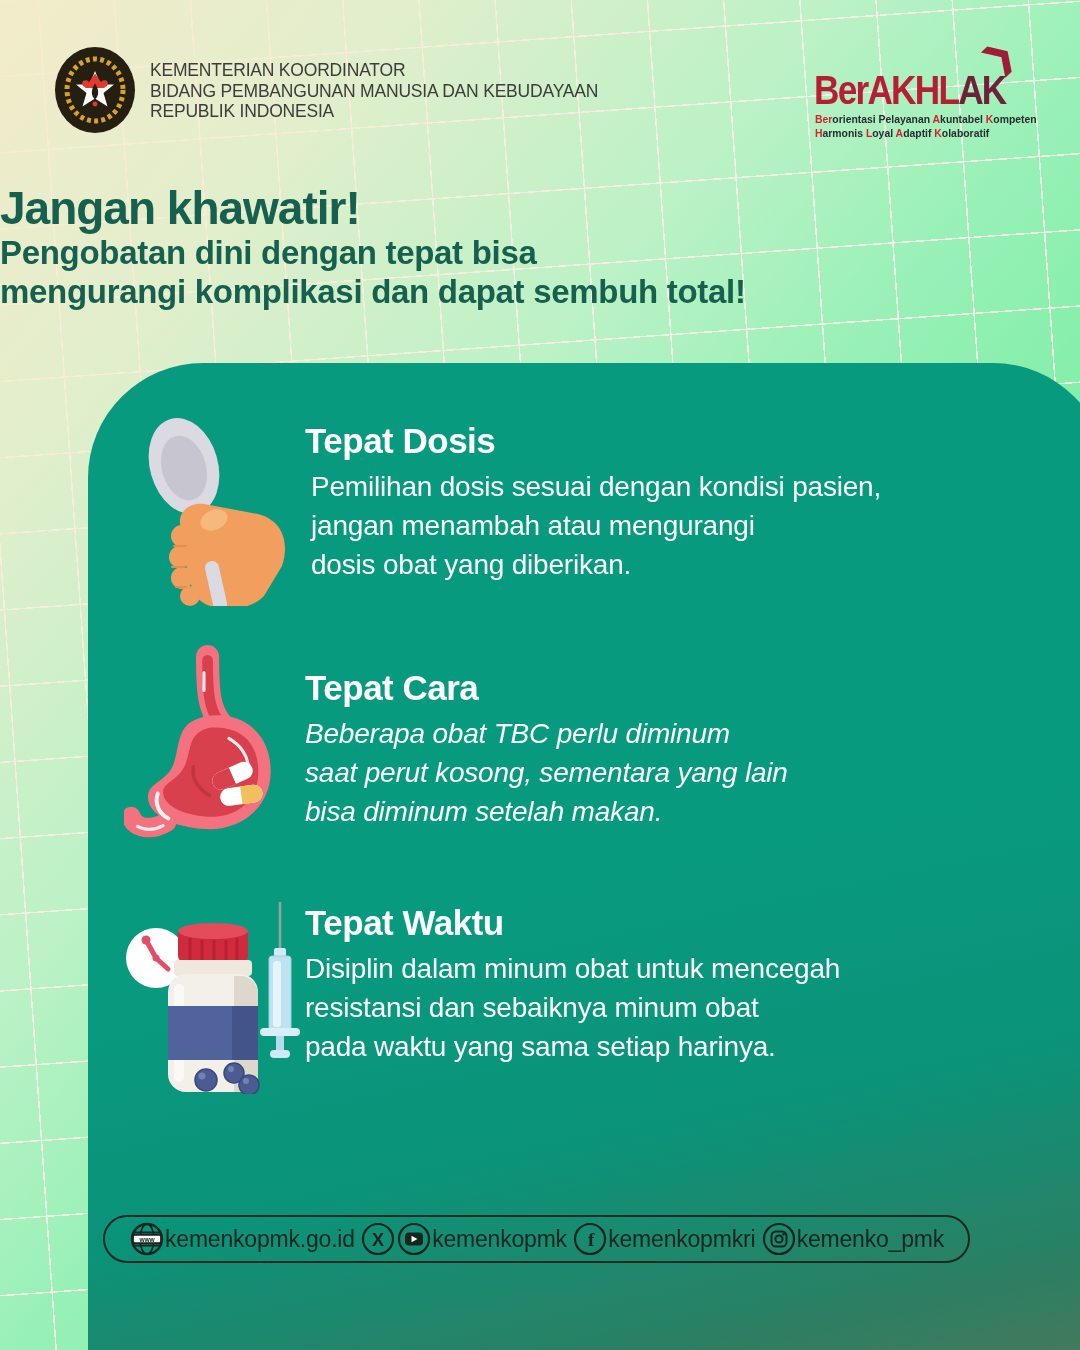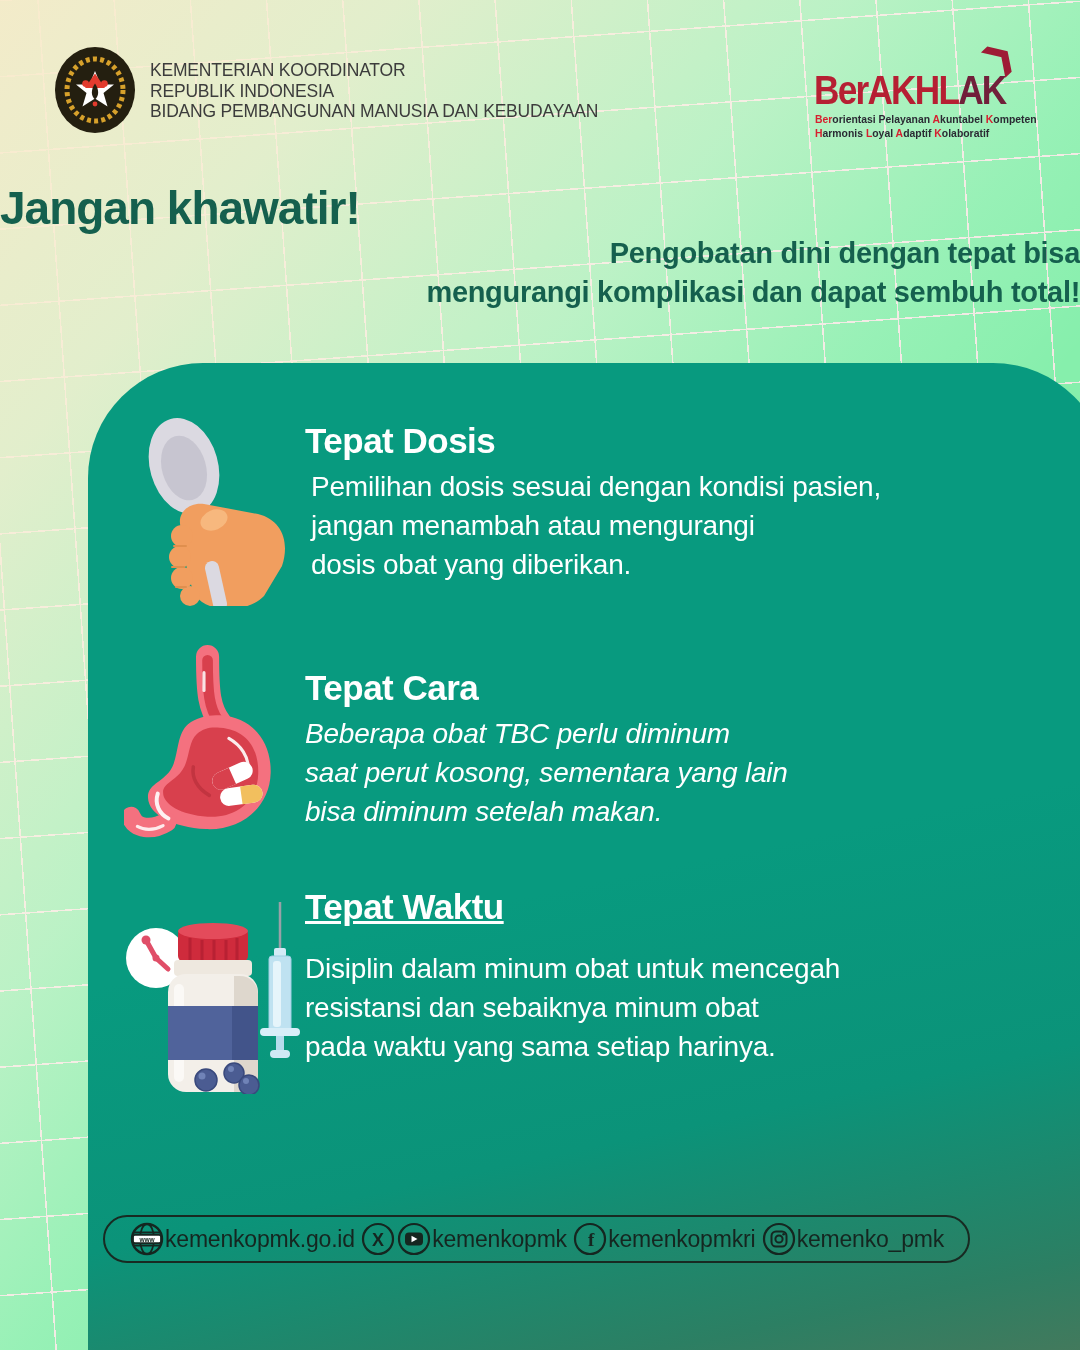--- a/index.html
+++ b/index.html
@@ -28,22 +28,22 @@
   .ba-word .w1{color:#b61f33;}
   .ba-word .w2{color:#71203a;}
   .ba-arrow{position:absolute;left:172px;top:-14px;font-size:34px;font-weight:bold;
     color:#9e1c35;transform:rotate(-44deg);}
   .ba-tagline{position:absolute;left:3px;top:62px;font-size:11.2px;font-weight:bold;
     line-height:14px;white-space:nowrap;transform:scaleX(.93);transform-origin:left;color:#2a2a33;}
   .ba-tagline .red{color:#d6202f;}
   
   .title{position:absolute;left:0;top:181px;width:1080px;
     font-size:46px;font-weight:800;letter-spacing:-1px;color:#15604e;}
-  .subtitle{position:absolute;left:0;top:234px;width:1080px;text-align:right;
-    font-size:29px;font-weight:600;letter-spacing:-0.3px;line-height:38.5px;
+  .subtitle{position:absolute;left:0;top:234px;width:1080px;text-align:left;
+    font-size:33px;font-weight:600;letter-spacing:-0.3px;line-height:38.5px;
     color:#15604e;white-space:pre-line;}
   
   .card{position:absolute;left:88px;top:363px;width:1012px;height:987px;
     border-radius:115px 115px 0 0;
     background:linear-gradient(168deg,#089a7f 52%,#0b9379 74%,#2c7f63 92%,#44795c 100%);padding-left:8px;}
   .section-title{position:absolute;color:#ffffff;font-size:35px;font-weight:800;
     letter-spacing:-0.5px;}
   .section-body{position:absolute;color:#ffffff;font-size:28px;font-weight:400;
     line-height:39px;letter-spacing:-0.2px;white-space:pre-line;}
   .icon-box{position:absolute;}
@@ -69,22 +69,22 @@
       <path d="M42,26 L47.5,39.5 L61,39.5 L50.5,48 L54.5,61.5 L42,53.5 L29.5,61.5 L33.5,48 L23,39.5 L36.5,39.5 Z" fill="#ffffff"></path>
       <path d="M42,28.5 L52,43 L32,43 Z" fill="#e23b2e"></path>
       <circle cx="32.6" cy="38.6" r="3.4" fill="#e23b2e"></circle>
       <circle cx="51.4" cy="38.6" r="3.4" fill="#e23b2e"></circle>
       <path d="M42,38.5 C46.2,44.5 46.2,51 42,54.5 C37.8,51 37.8,44.5 42,38.5 Z" fill="#241f10"></path>
       <circle cx="42" cy="59" r="2.4" fill="#e23b2e"></circle>
     </svg>
   </div>
   <div class="ministry">
     <div>KEMENTERIAN KOORDINATOR</div>
+    <div>BIDANG PEMBANGUNAN MANUSIA DAN KEBUDAYAAN</div>
     <div>REPUBLIK INDONESIA</div>
-    <div>BIDANG PEMBANGUNAN MANUSIA DAN KEBUDAYAAN</div>
   </div>
 
   <div class="berakhlak">
     <div class="ba-word"><span class="w1">BerAKHL</span><span class="w2">AK</span></div>
     <div class="ba-arrow">❯</div>
     <div class="ba-tagline">
       <div><span class="red">Ber</span><span>orientasi Pelayanan </span><span class="red">A</span><span>kuntabel </span><span class="red">K</span><span>ompeten</span></div>
       <div><span class="red">H</span><span>armonis </span><span class="red">L</span><span>oyal </span><span class="red">A</span><span>daptif </span><span class="red">K</span><span>olaboratif</span></div>
     </div>
   </div>
@@ -166,21 +166,21 @@
         <rect x="158" y="138" width="8" height="16" fill="#b5dcec"></rect>
         <rect x="152" y="152" width="20" height="8" rx="4" fill="#cfe9f5"></rect>
         <circle cx="88" cy="182" r="11" fill="#4b5c92" stroke="#39497c" stroke-width="1.5"></circle>
         <circle cx="116" cy="175" r="10" fill="#4b5c92" stroke="#39497c" stroke-width="1.5"></circle>
         <circle cx="131" cy="187" r="10" fill="#4b5c92" stroke="#39497c" stroke-width="1.5"></circle>
         <circle cx="84" cy="178" r="3.5" fill="#7083b7"></circle>
         <circle cx="113" cy="171" r="3" fill="#7083b7"></circle>
         <circle cx="128" cy="183" r="3" fill="#7083b7"></circle>
       </svg>
     </div>
-    <div class="section-title" style="left:217px;top:524px;text-decoration:underline;">Tepat Waktu</div>
+    <div class="section-title" style="left:217px;top:540px;">Tepat Waktu</div>
     <div class="section-body" style="left:217px;top:586px;">Disiplin dalam minum obat untuk mencegah
 resistansi dan sebaiknya minum obat
 pada waktu yang sama setiap harinya.</div>
 
     <div class="footer-pill">
       <div class="f-group">
         <svg width="36" height="36" viewBox="0 0 36 36">
           <circle cx="18" cy="18" r="15" fill="none" stroke="#152620" stroke-width="2.4"></circle>
           <ellipse cx="18" cy="18" rx="7" ry="15" fill="none" stroke="#152620" stroke-width="1.8"></ellipse>
           <path d="M4.5,11.5 H31.5 M4.5,24.5 H31.5" stroke="#152620" stroke-width="1.8"></path>

